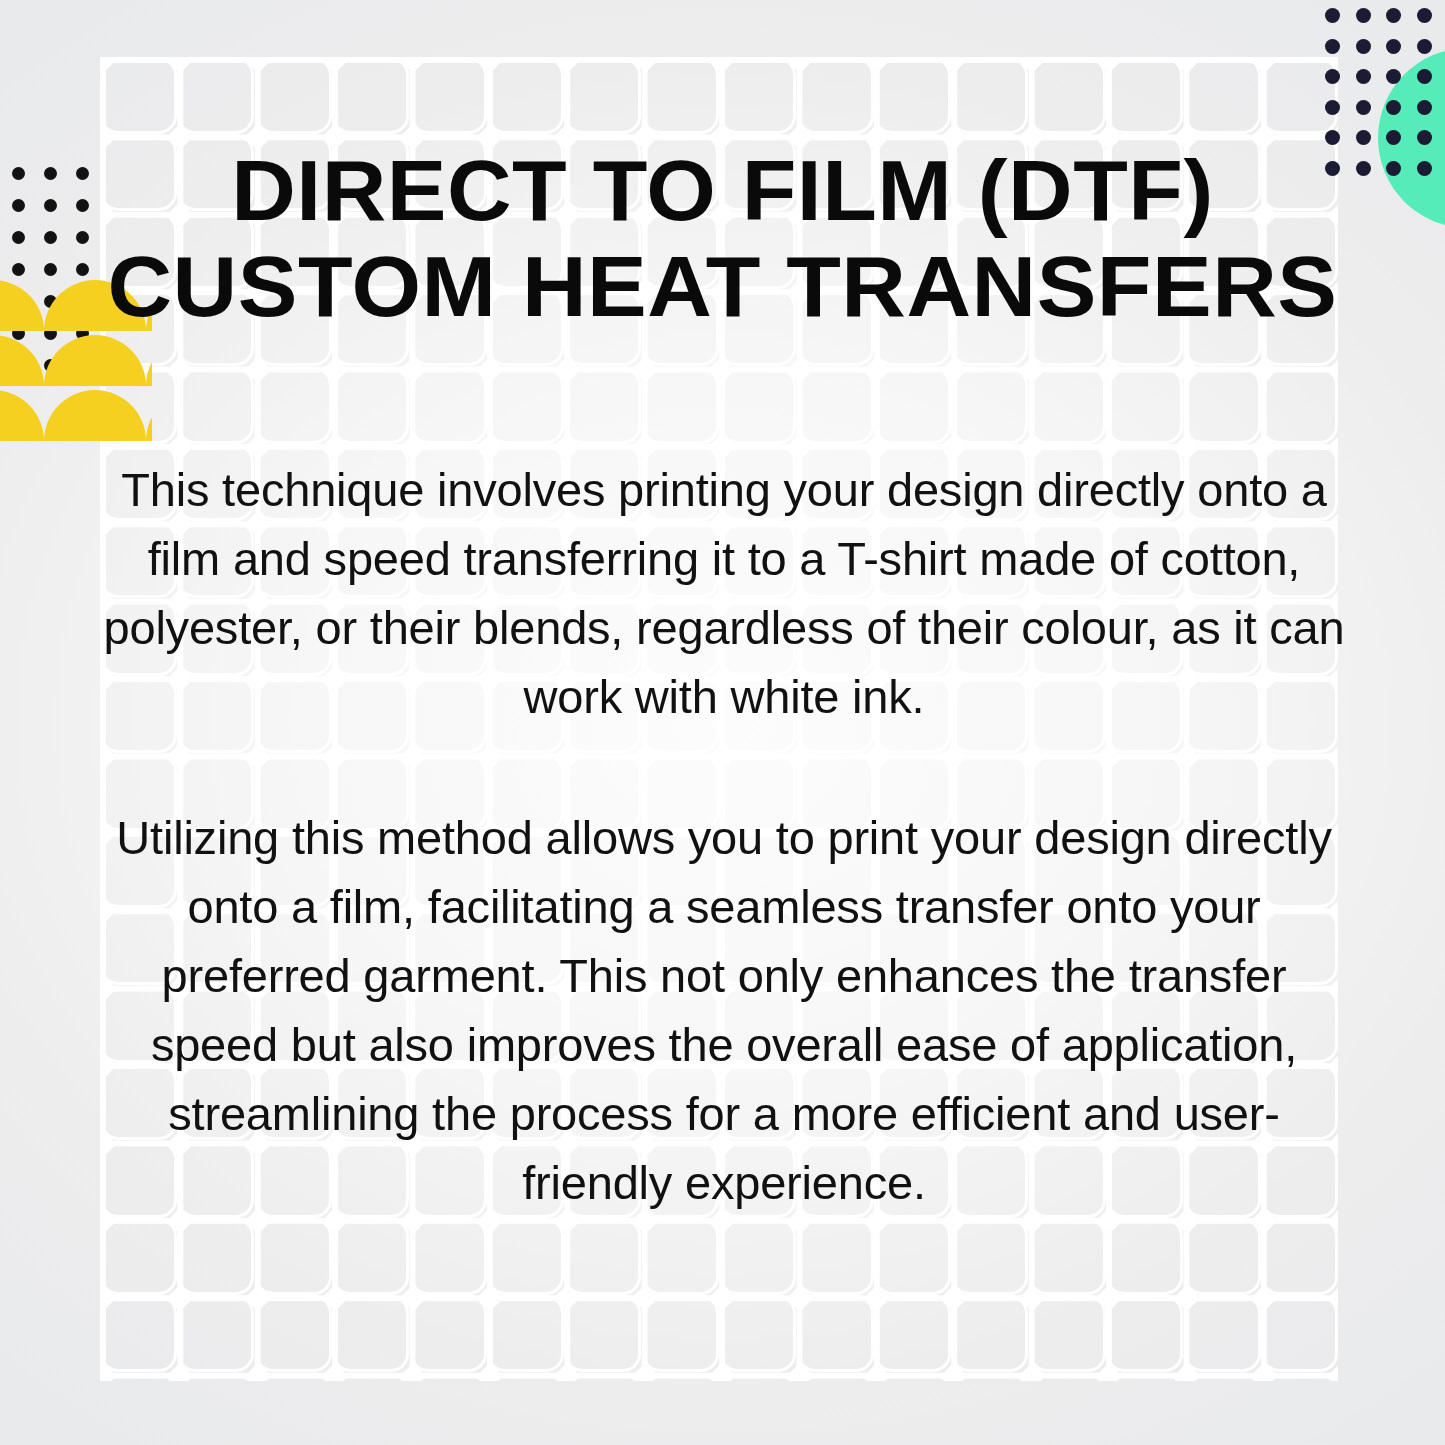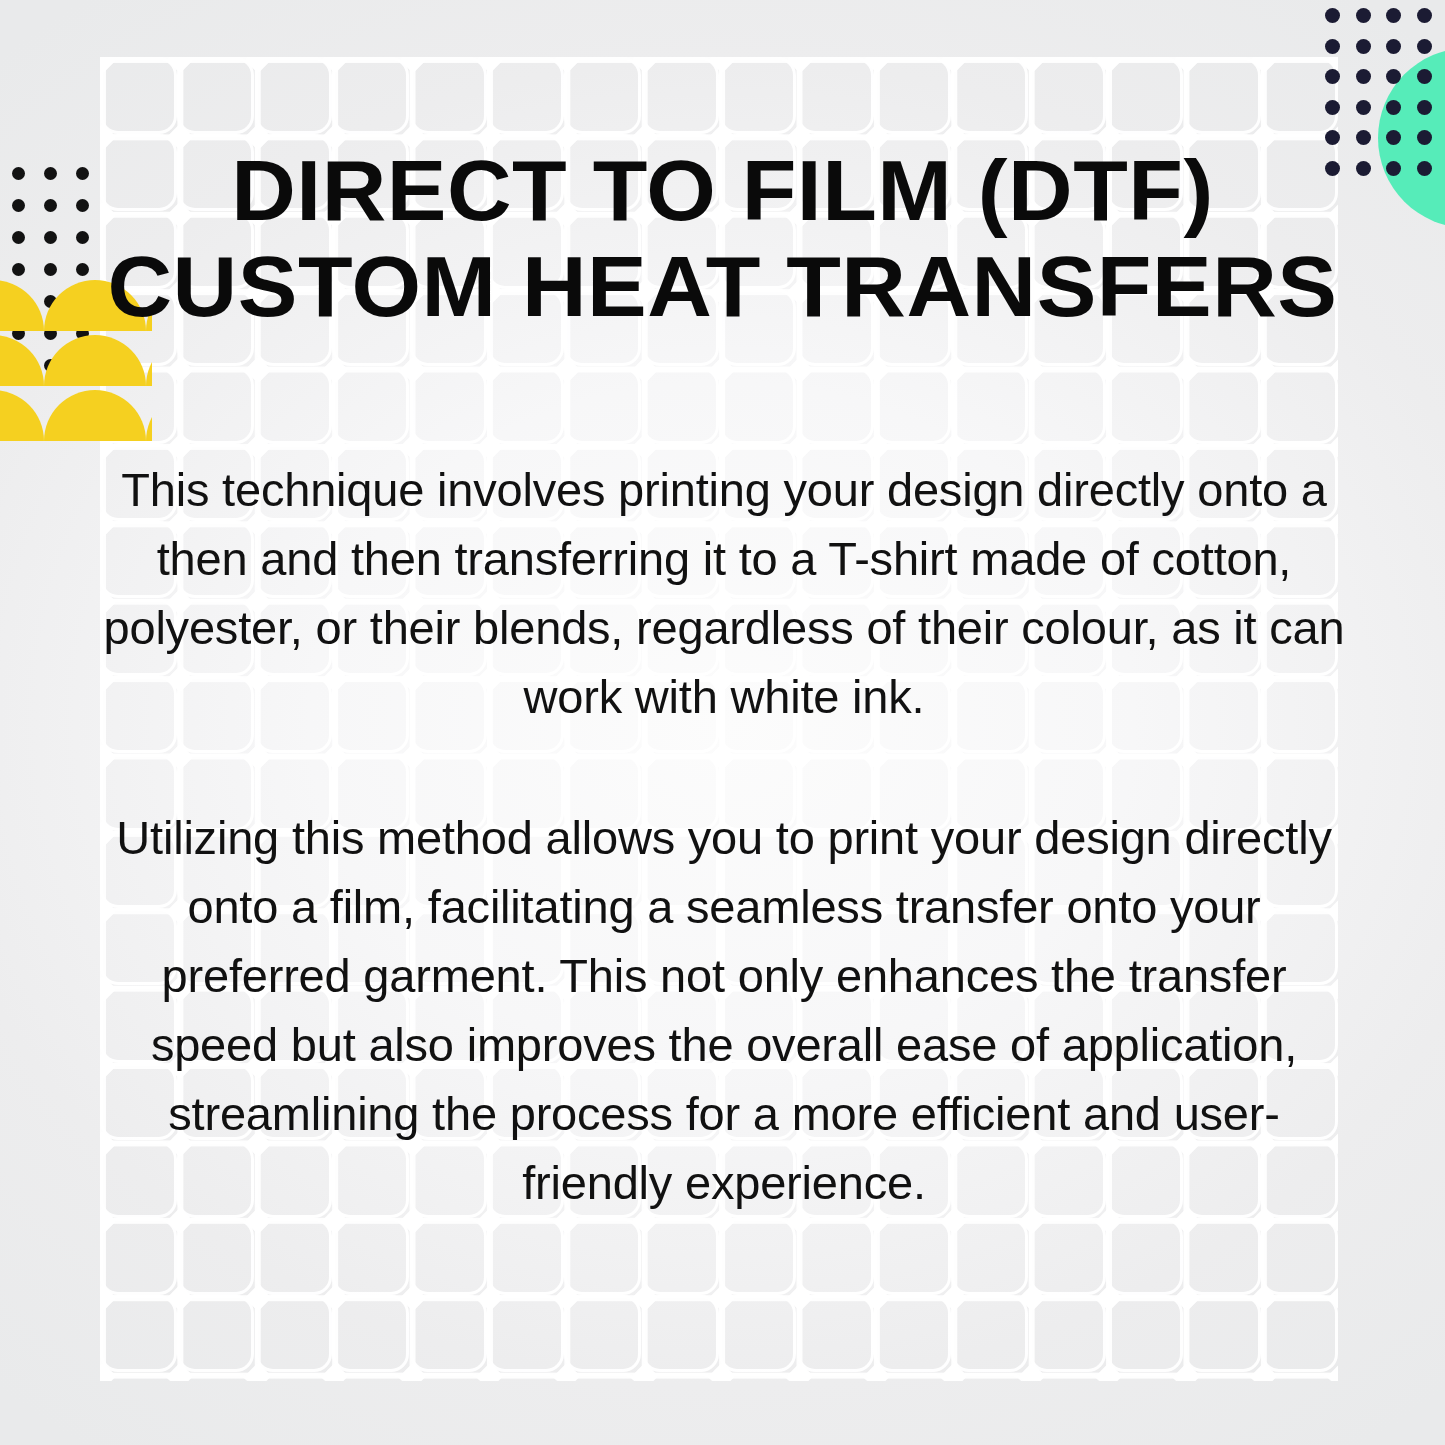--- a/index.html
+++ b/index.html
@@ -835,18 +835,18 @@
     </div>
 
   <div class="content">
 
     <div class="title">
       <span class="line">DIRECT TO FILM (DTF)</span>
       <span class="line">CUSTOM HEAT TRANSFERS</span>
     </div>
 
     <div class="paragraphs">
-      <p class="first">This technique involves printing your design directly onto a then and then transferring it to a T-shirt made of cotton, polyester, or their blends, regardless of their colour, as it can work with white ink.</p>
+      <p class="first">This technique involves printing your design directly onto a film and speed transferring it to a T-shirt made of cotton, polyester, or their blends, regardless of their colour, as it can work with white ink.</p>
       <p class="second">Utilizing this method allows you to print your design directly onto a film, facilitating a seamless transfer onto your preferred garment. This not only enhances the transfer speed but also improves the overall ease of application, streamlining the process for a more efficient and user-friendly experience.</p>
     </div>
 
   </div>
 </div>
 
 </body></html>

